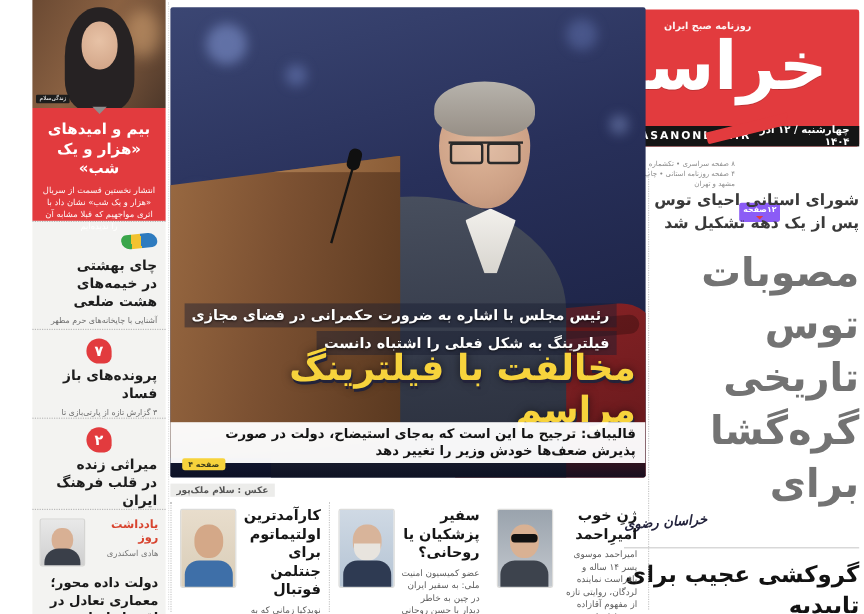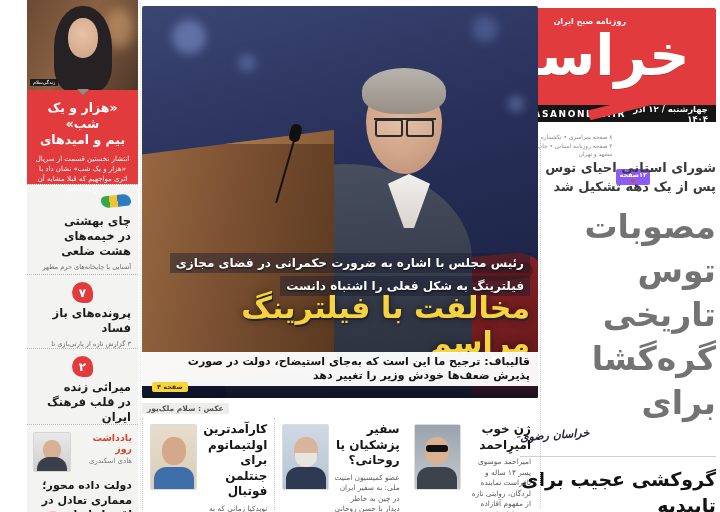--- a/index.html
+++ b/index.html
@@ -51,21 +51,21 @@
   .figure-glasses::before { right:2px; } .figure-glasses::after { right:33px; }
   .figure-hand { position:absolute; right:286px; top:224px; width:36px; height:22px; background:#d4a888; border-radius:50%; transform:rotate(-24deg); }
   .podium { position:absolute; left:-6px; bottom:16px; width:198px; height:252px; background:linear-gradient(100deg,#9a6a42 0%,#7c5132 45%,#59381f 100%); clip-path:polygon(0 10%,100% 0,100% 100%,0 100%); }
   .podium::before { content:""; position:absolute; top:0; left:0; right:0; height:14px; background:linear-gradient(100deg,#c29467,#8a5c36); clip-path:polygon(0 40%,100% 0,100% 100%,0 100%); }
   .mic { position:absolute; left:148px; top:118px; width:11px; height:18px; background:#101010; border-radius:5px; transform:rotate(14deg); }
   .mic-stem { position:absolute; left:142px; top:134px; width:2px; height:64px; background:#141414; transform:rotate(16deg); }
   .chair { position:absolute; right:-14px; bottom:-8px; width:178px; height:148px; background:linear-gradient(160deg,#8e2427 0%,#6d1b1e 70%); border-radius:30px 30px 0 0; transform:rotate(-5deg); }
   .chair::before { content:""; position:absolute; top:10px; left:14px; right:14px; height:16px; background:rgba(0,0,0,.25); border-radius:10px; }
   .photo-floor { position:absolute; left:0; right:0; bottom:0; height:46px; background:linear-gradient(rgba(10,14,32,0),rgba(10,14,32,.85)); }
 
-  .photo-kicker { position:absolute; top:244px; right:8px; text-align:right; direction:rtl; }
+  .photo-kicker { position:absolute; top:244px; right:24px; text-align:right; direction:rtl; }
   .photo-kicker span { display:inline-block; background:rgba(25,28,48,.45); color:#fff; font-size:12px; font-weight:bold; line-height:16px; padding:2px 6px; margin-top:3px; text-shadow:0 1px 2px rgba(0,0,0,.7); }
   .photo-headline { position:absolute; top:284px; right:8px; color:#f7d33c; font-size:30px; font-weight:900; letter-spacing:-.5px; text-shadow:1px 2px 0 #23233a, 0 0 8px rgba(0,0,0,.55); }
   .photo-quote { position:absolute; top:346px; left:0; right:0; background:rgba(255,255,255,.96); color:#141414; font-size:11px; font-weight:bold; line-height:14px; padding:3px 8px; text-align:right; }
   .page-tag { position:absolute; top:376px; left:10px; background:#f7d33c; color:#3a3a1a; font-size:6.5px; font-weight:bold; padding:1px 5px; border-radius:2px; }
 
   .credit { position:absolute; top:403px; left:118px; background:#ececea; color:#555; font-size:7.5px; font-weight:bold; padding:1px 5px; direction:rtl; }
 
   
   .bottom { position:absolute; top:418px; left:118px; width:396px; height:92px; display:flex; direction:rtl; }
   .b-art { flex:1; display:flex; gap:5px; padding:4px 7px 0; direction:rtl; }
@@ -233,22 +233,22 @@
 
   <div class="sidebar">
     <div class="tv">
       <div class="tv-glow"></div>
       <div class="tv-scarf"></div>
       <div class="tv-face"></div>
       <div class="tv-tag">زندگی‌سلام</div>
     </div>
     <div class="serial-box">
       <div class="serial-title">
+        <div>بیم و امیدهای</div>
         <div>«هزار و یک شب»</div>
-        <div>بیم و امیدهای</div>
       </div>
       <div class="serial-body">انتشار نخستین قسمت از سریال «هزار و یک شب» نشان داد با اثری مواجهیم که قبلا مشابه آن را ندیده‌ایم</div>
     </div>
     <div class="sb-box sb-chai">
       <span class="zs-logo"></span>
       <div class="sb-title">
         <div>چای بهشتی</div>
         <div>در خیمه‌های هشت ضلعی</div>
       </div>
       <div class="sb-body">آشنایی با چایخانه‌های حرم مطهر که روزانه هزاران استکان چای گوارا بین زائران توزیع می‌کنند</div>

